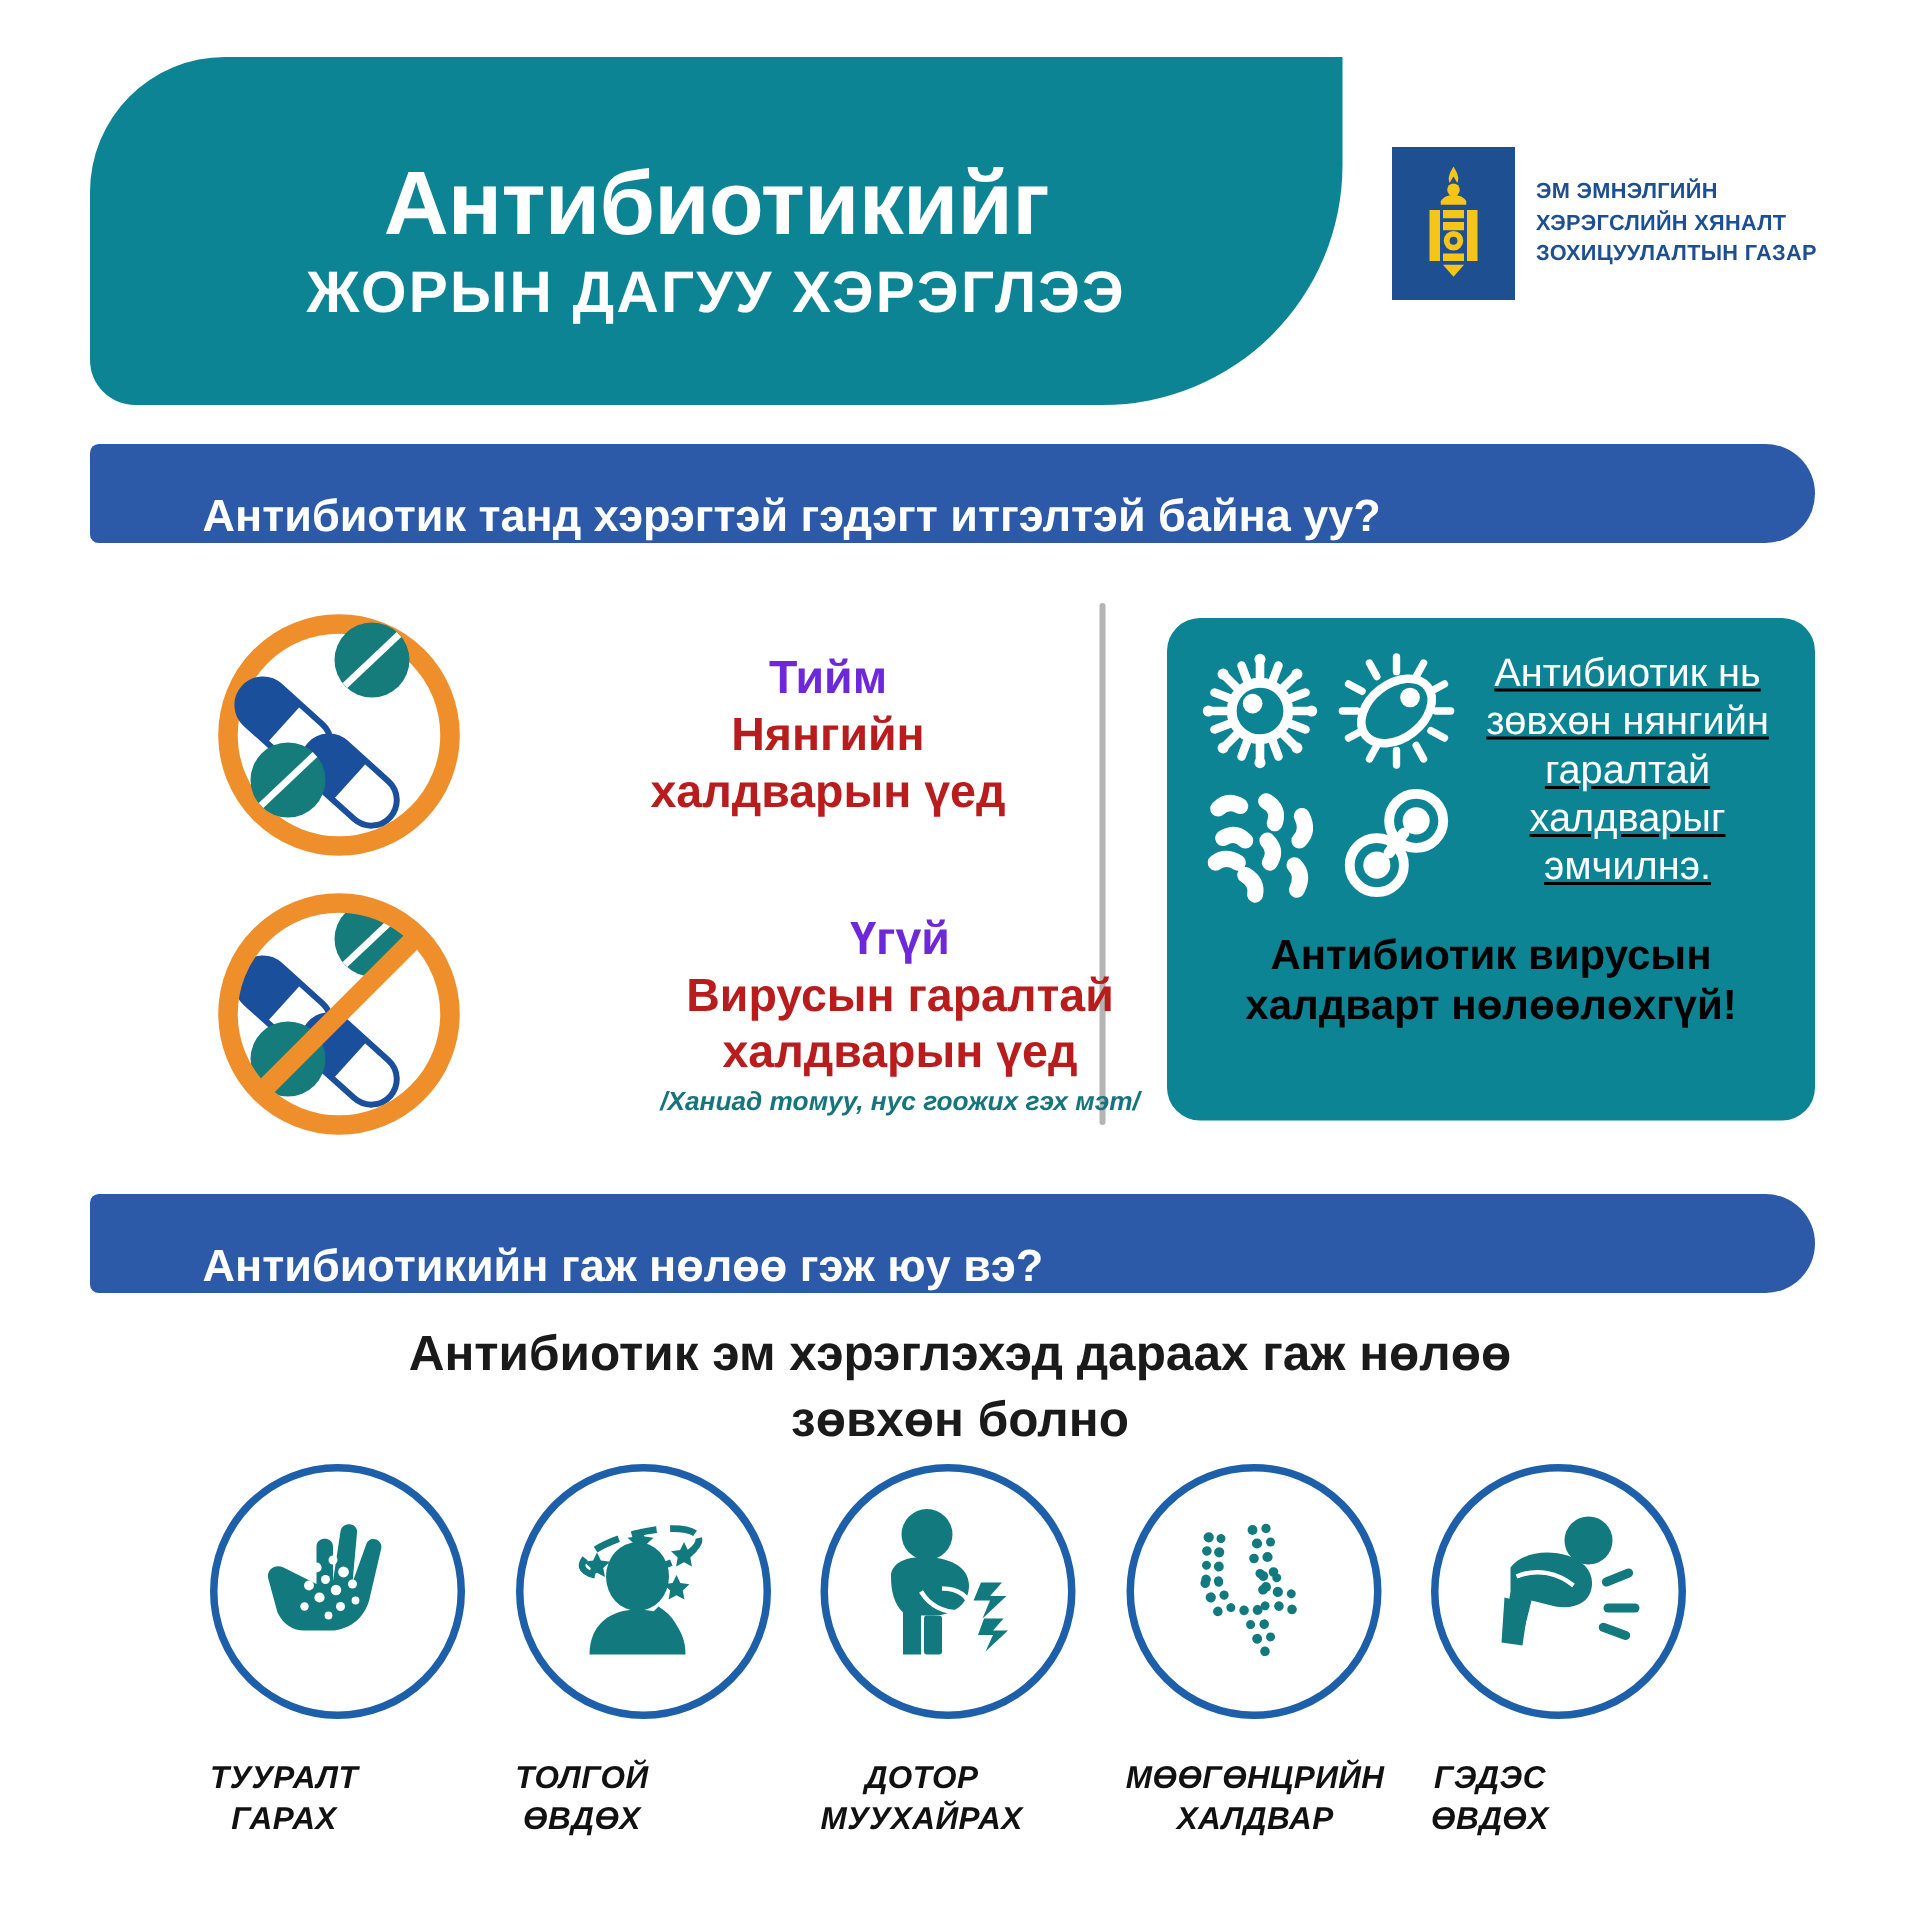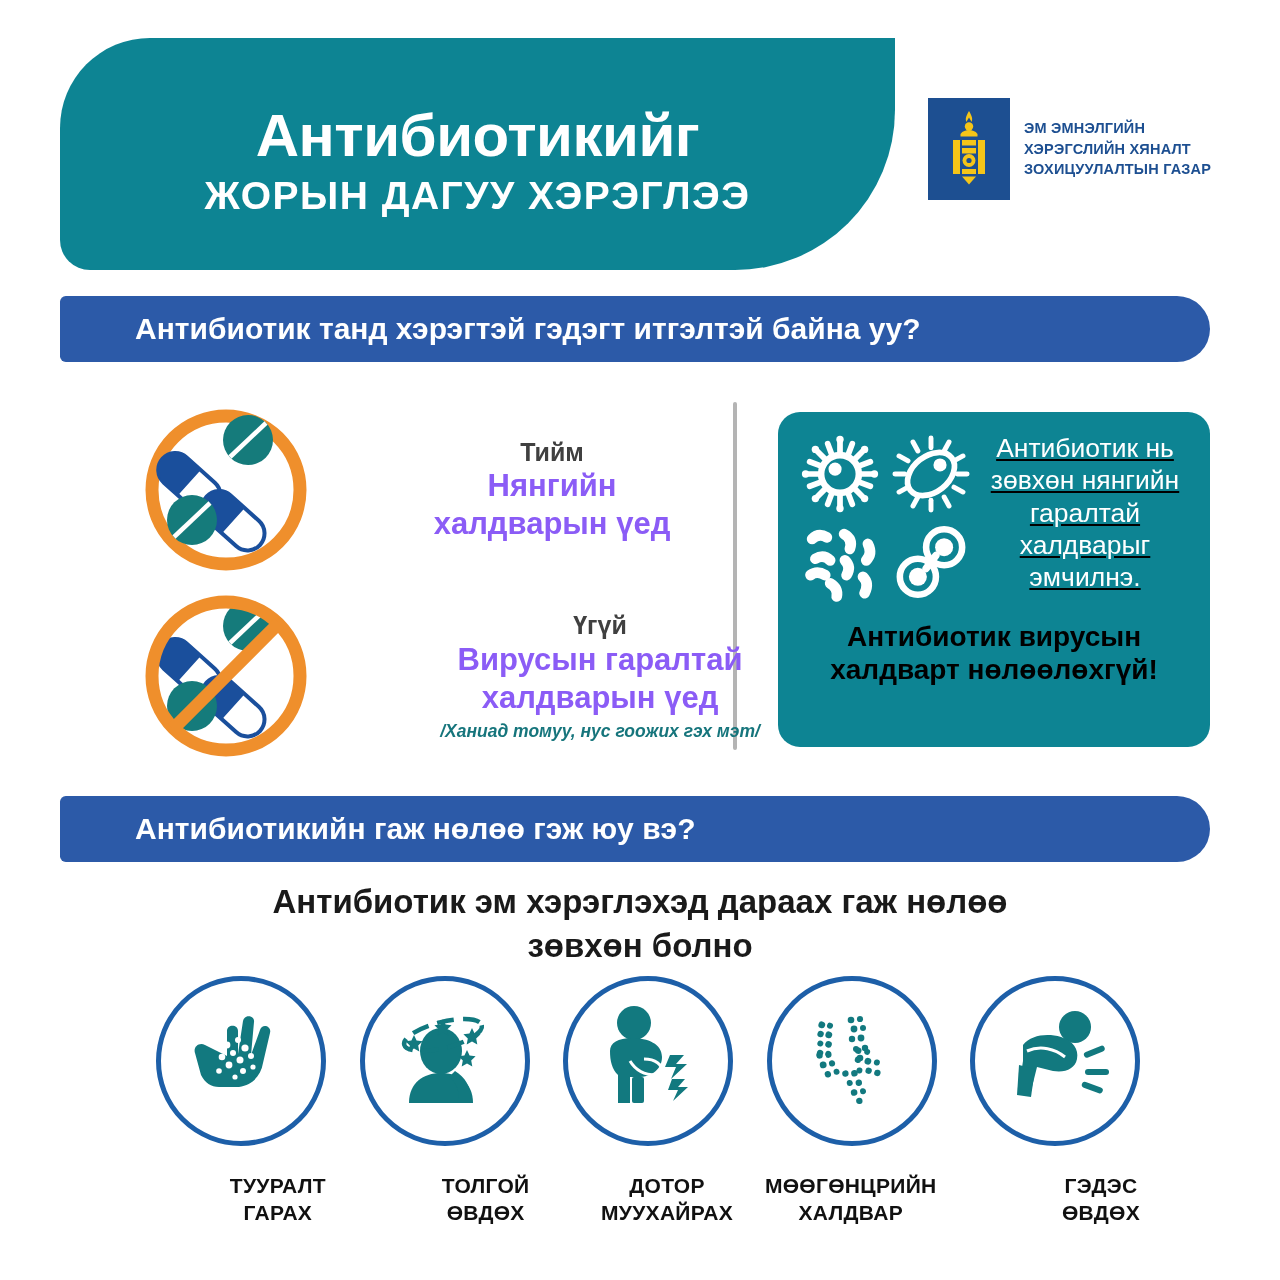--- a/index.html
+++ b/index.html
@@ -39,21 +39,21 @@
   }
   .logo-org{
     color:#1d4f91;font-size:14.5px;font-weight:bold;line-height:1.42;
     letter-spacing:0.2px;white-space:nowrap;
   }
 
   
   .banner{
     position:absolute;left:60px;width:1150px;height:66px;
     background:#2c5aa8;border-radius:6px 34px 34px 6px;
-    display:flex;align-items:center;
+    display:flex;align-items:flex-end;
   }
   .banner-1{top:296px;}
   .banner-2{top:796px;}
   .banner-text{
     color:#ffffff;font-size:30px;font-weight:bold;margin-left:75px;white-space:nowrap;
   }
 
   
   .mid{position:absolute;left:0;top:396px;width:1280px;height:366px;}
 
@@ -62,22 +62,22 @@
     background:#b4b4b4;border-radius:2px;
   }
 
   .yesno-row{position:absolute;display:flex;align-items:center;}
   .yesno-row.r1{left:140px;top:8px;}
   .yesno-row.r2{left:140px;top:194px;gap:48px;}
 
   .icon-circle{width:172px;height:172px;flex:none;position:relative;}
 
   .yn-text{margin-left:40px;text-align:center;width:400px;}
-  .yn-flag{color:#404040;font-size:25px;font-weight:bold;line-height:1.22;}
-  .yn-desc{color:#8b5cf6;font-size:31px;font-weight:bold;line-height:1.22;}
+  .yn-flag{color:#6d28d9;font-size:31px;font-weight:bold;line-height:1.22;}
+  .yn-desc{color:#b91c1c;font-size:31px;font-weight:bold;line-height:1.22;}
   .yn-note{color:#16757c;font-size:17.5px;font-weight:bold;font-style:italic;margin-top:4px;}
 
   
   .tealbox{
     position:absolute;left:778px;top:412px;width:432px;height:335px;
     background:#0d8493;border-radius:22px;
     box-sizing:border-box;padding:18px 16px 14px 16px;
   }
   .teal-top{display:flex;align-items:flex-start;text-decoration:underline;}
   .germ-grid{
@@ -98,21 +98,21 @@
   .sec-heading{
     position:absolute;left:0;top:880px;width:1280px;text-align:center;
     color:#1a1a1a;font-size:33px;font-weight:bold;line-height:1.32;
   }
 
   
   .effects{
     position:absolute;left:140px;top:976px;width:1000px;
     display:flex;justify-content:space-between;
   }
-  .effect{width:186px;display:flex;flex-direction:column;align-items:flex-end;}
+  .effect{width:186px;display:flex;flex-direction:column;align-items:flex-start;font-style:italic;}
   .effect-circle{
     width:170px;height:170px;border-radius:50%;
     border:5px solid #1d5fa8;background:#ffffff;
     display:flex;align-items:center;justify-content:center;box-sizing:border-box;
   }
   .effect-label{
     margin-top:26px;text-align:center;color:#111111;
     font-size:21px;font-weight:bold;line-height:1.30;letter-spacing:0.3px;
   }
 </style>

